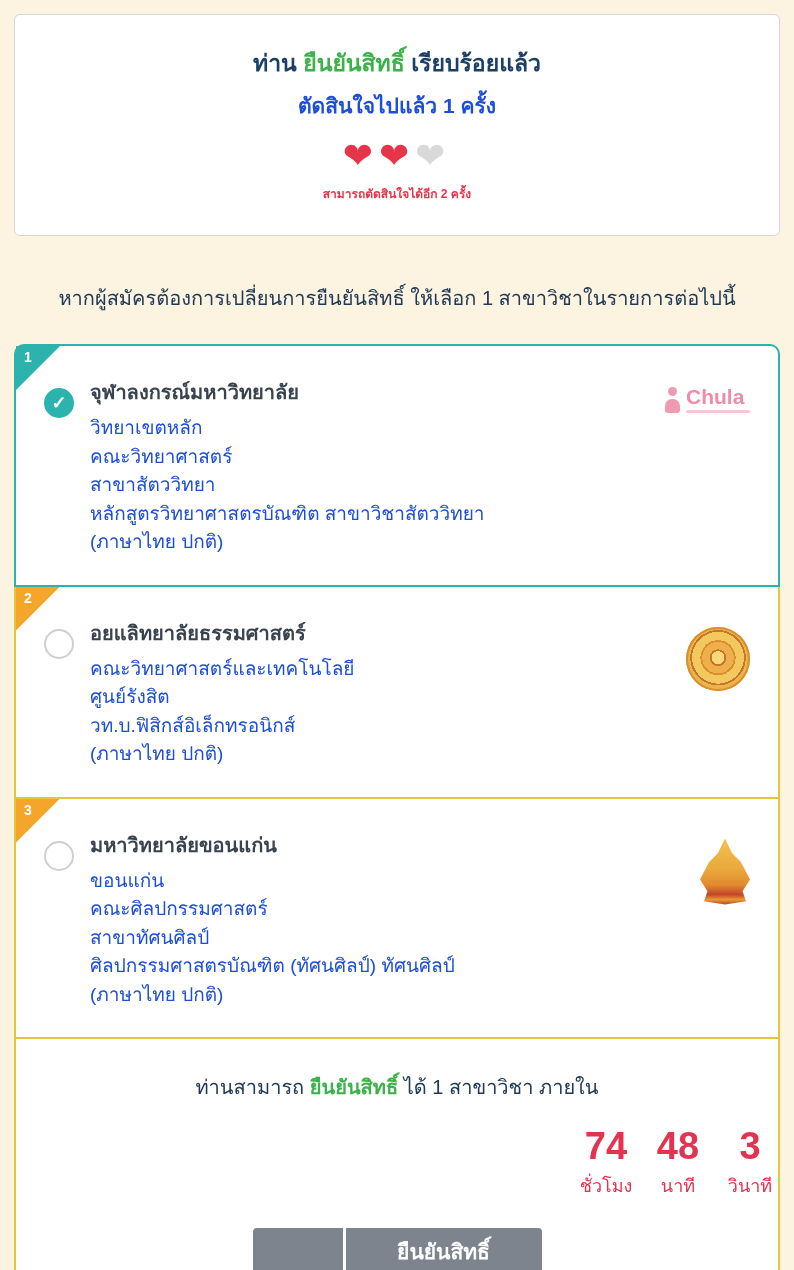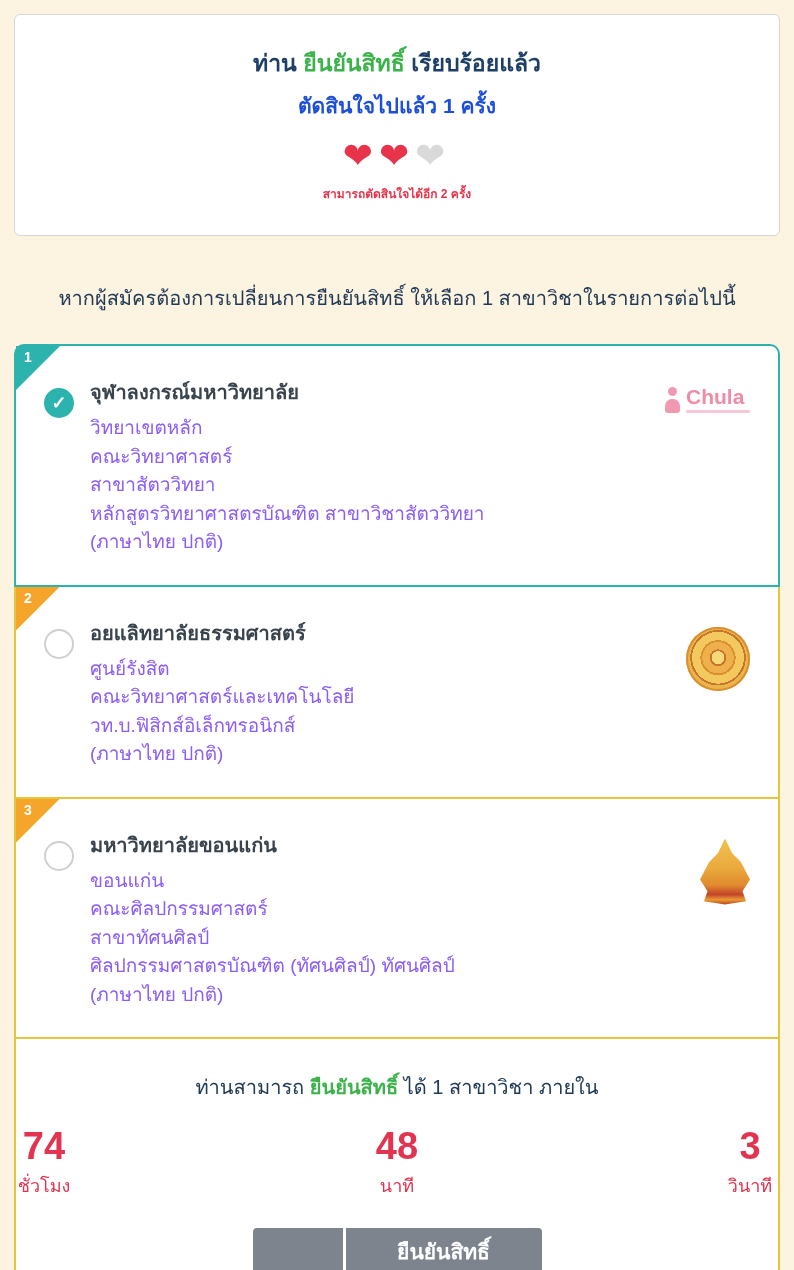--- a/index.html
+++ b/index.html
@@ -64,21 +64,21 @@
     position:absolute; left:28px; top:42px;
     width:30px; height:30px; border-radius:50%;
     border:2px solid #cfcfcf; background:#fff;
     display:flex; align-items:center; justify-content:center;
   }
   .radio.checked {
     background:#2cb3ad; border-color:#2cb3ad;
     color:#fff; font-size:18px; font-weight:bold;
   }
   .uni-title { font-size:20px; font-weight:bold; color:#39434d; margin-bottom:6px; }
-  .detail { font-size:19px; color:#8b5cf6; line-height:1.5; }
+  .detail { font-size:19px; color:#1d4ed8; line-height:1.5; }
 
   .logo-box { position:absolute; right:28px; top:40px; }
 
   
   .chula-logo { display:flex; align-items:center; gap:5px; }
   .chula-emblem { width:17px; height:26px; position:relative; }
   .chula-emblem::before {
     content:""; position:absolute; top:0; left:4px;
     width:9px; height:9px; border-radius:50%; background:#ef9ab1;
   }
@@ -110,21 +110,21 @@
   .countdown-panel {
     background:#fff;
     border:2px solid #e7c53b;
     border-top:none;
     border-radius:0 0 10px 10px;
     text-align:center;
     padding:32px 0 36px;
   }
   .cd-text { font-size:20px; color:#203a56; }
   .cd-text .hl { color:#3bb24a; font-weight:bold; }
-  .cd-numbers { display:flex; justify-content:space-between; gap:16px; margin-top:24px; }
+  .cd-numbers { display:flex; justify-content:flex-end; gap:16px; margin-top:24px; }
   .cd-col { min-width:56px; }
   .cd-num { font-size:38px; font-weight:bold; color:#e23350; line-height:1; }
   .cd-label { font-size:18px; color:#e23350; margin-top:6px; }
 
   .split-btn { display:inline-flex; margin-top:28px; cursor:pointer; }
   .seg {
     display:flex; align-items:center; justify-content:center; gap:6px;
     height:47px;
   }
   .confirm-btn .seg { background:#7e848e; color:#fff; }
@@ -173,22 +173,22 @@
             <div class="chula-tagline"></div>
           </div>
         </div>
       </div>
     </div>
 
     <div class="choice-card no-top">
       <div class="corner-badge">2</div>
       <div class="radio"></div>
       <div class="uni-title">อยแลิทยาลัยธรรมศาสตร์</div>
+      <div class="detail">คณะวิทยาศาสตร์และเทคโนโลยี</div>
       <div class="detail">ศูนย์รังสิต</div>
-      <div class="detail">คณะวิทยาศาสตร์และเทคโนโลยี</div>
       <div class="detail">วท.บ.ฟิสิกส์อิเล็กทรอนิกส์</div>
       <div class="detail">(ภาษาไทย ปกติ)</div>
       <div class="logo-box">
         <div class="tu-seal"></div>
       </div>
     </div>
 
     <div class="choice-card no-top">
       <div class="corner-badge">3</div>
       <div class="radio"></div>

